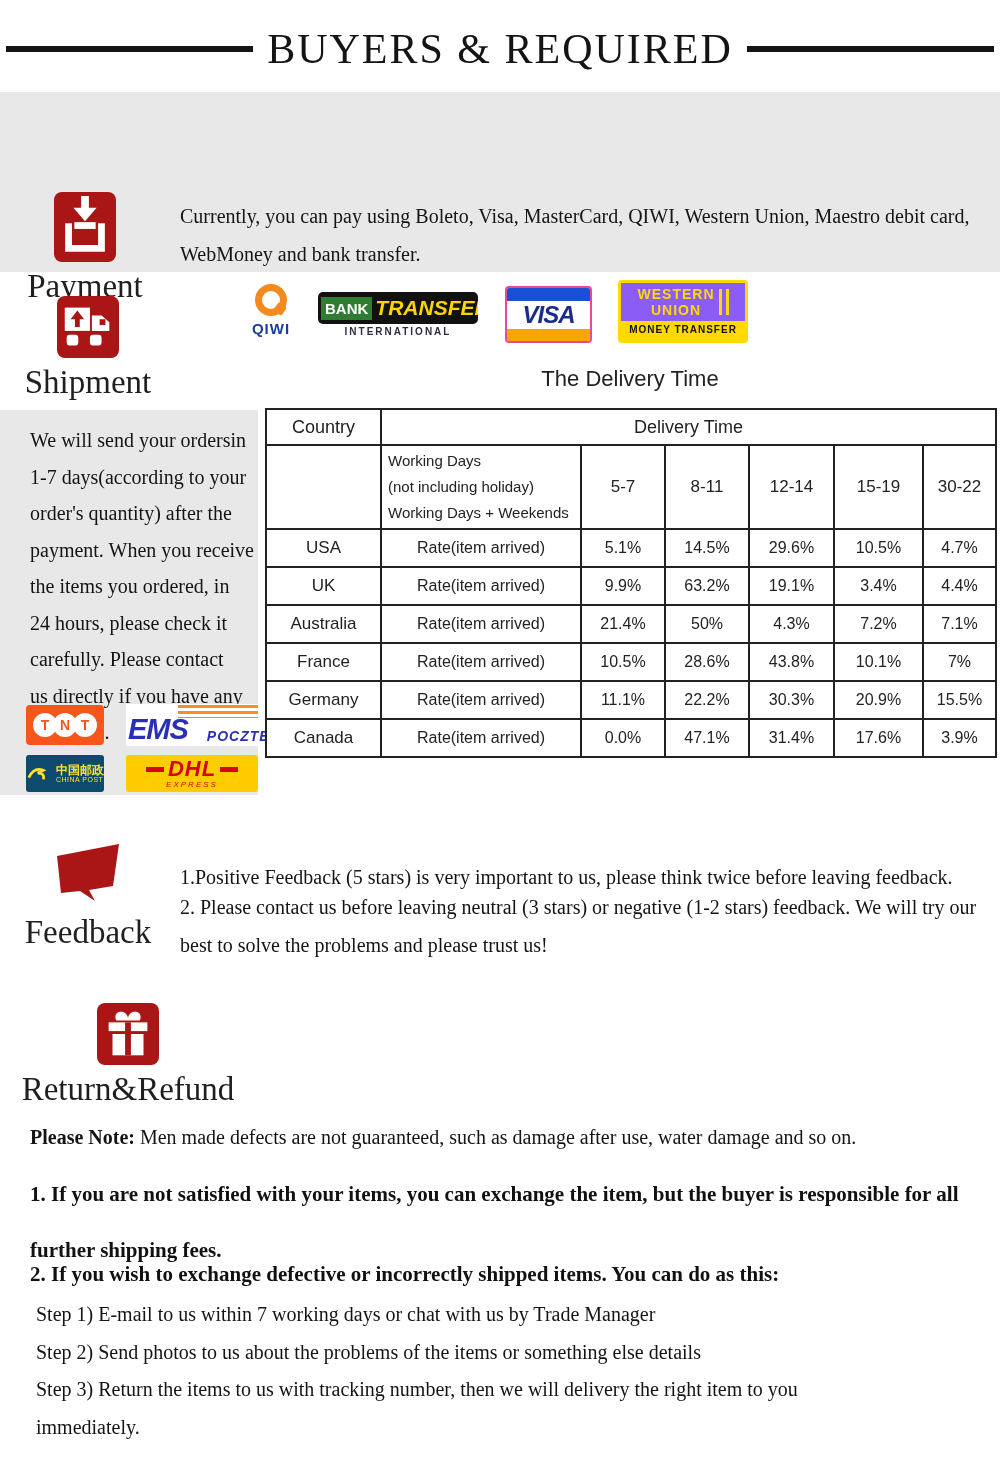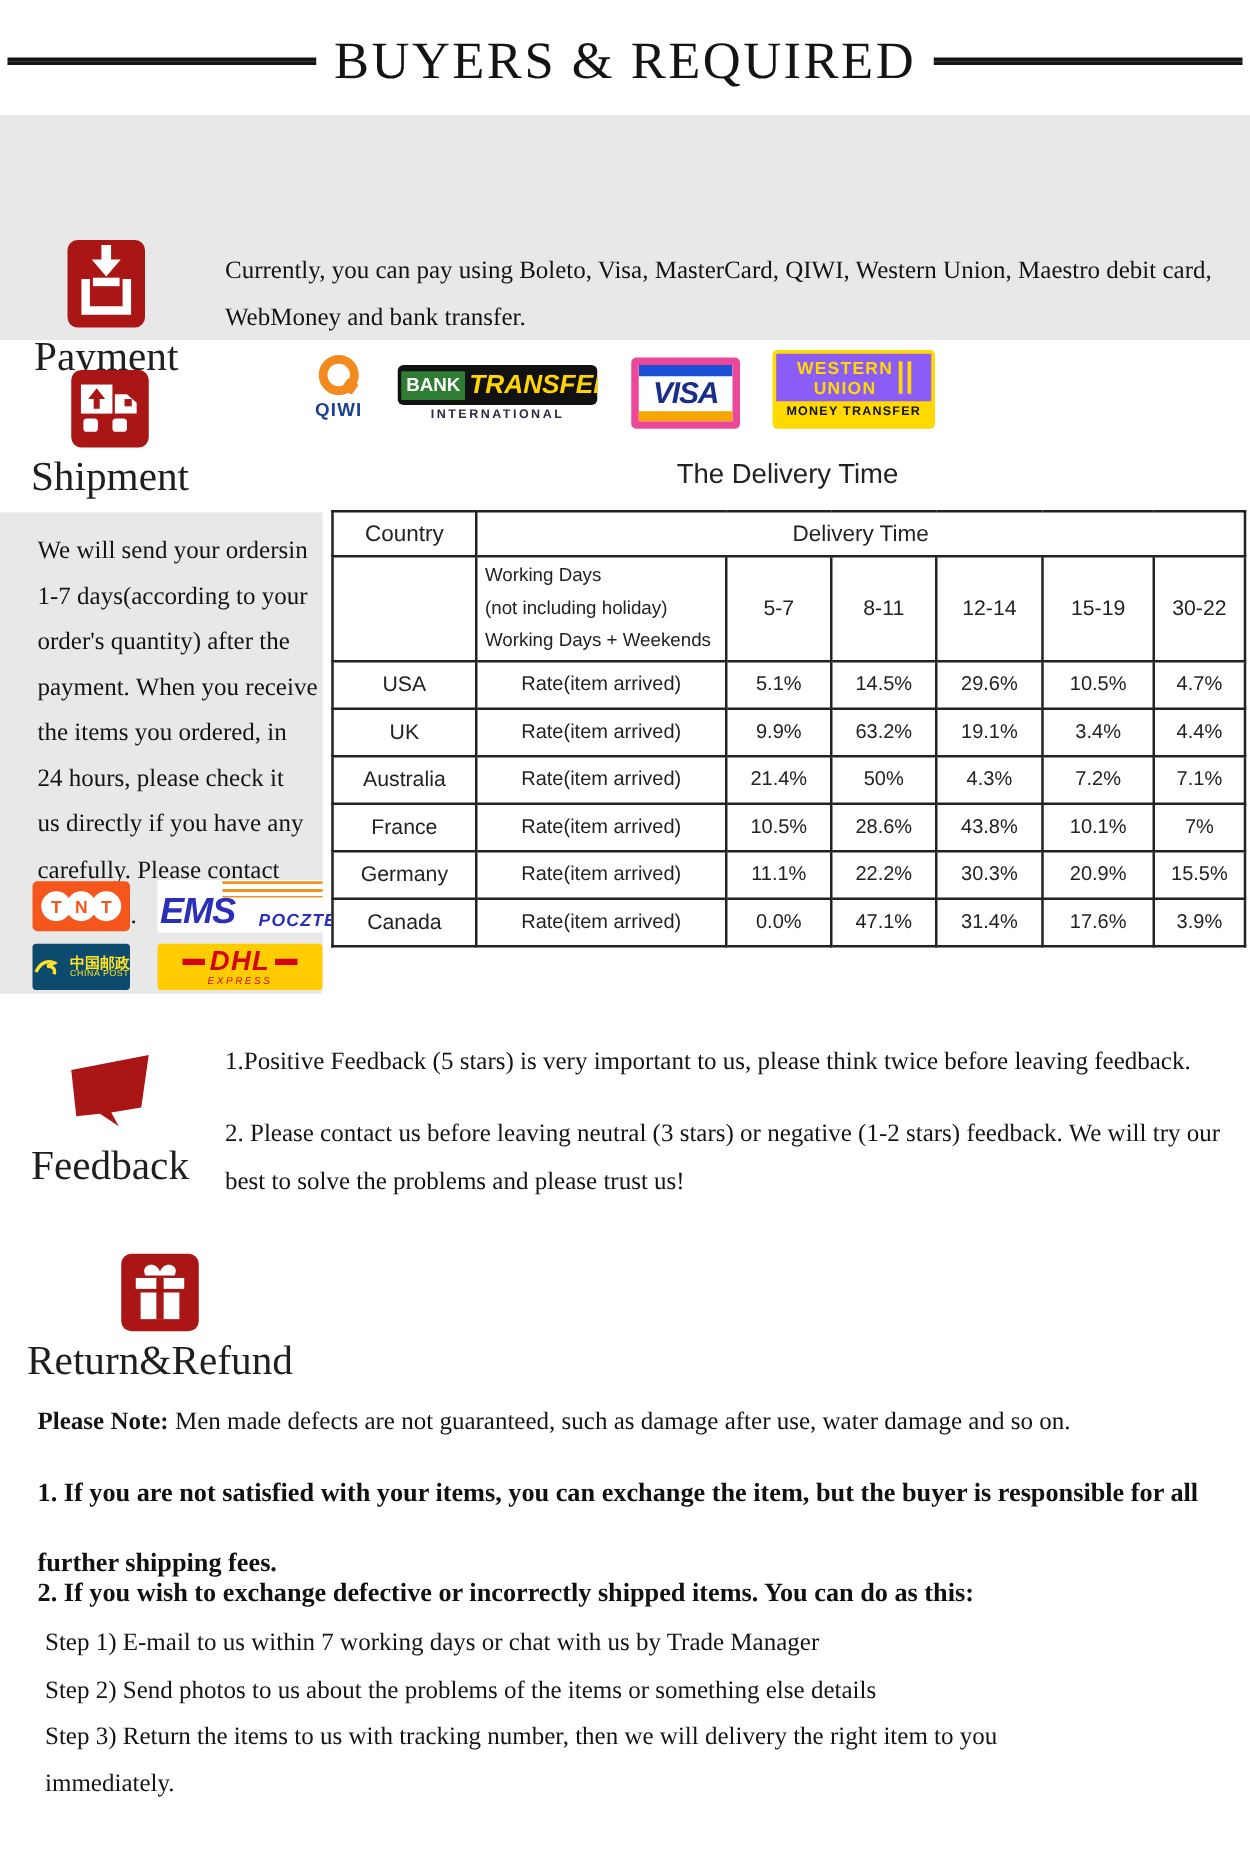--- a/index.html
+++ b/index.html
@@ -40,21 +40,21 @@
   
   .bankt { left:318px; top:200px; width:160px; height:50px; }
   .bankt-top { display:flex; align-items:center; background:#111; border-radius:5px; height:32px; padding:3px; }
   .bankt-bank { background:#2e7d32; color:#fff; font-family:"Liberation Sans",sans-serif;
     font-weight:bold; font-size:15px; padding:3px 4px; }
   .bankt-transfer { color:#ffd400; font-family:"Liberation Sans",sans-serif; font-weight:bold;
     font-style:italic; font-size:21px; padding-left:3px; }
   .bankt-intl { text-align:center; font-family:"Liberation Sans",sans-serif; font-size:10px;
     letter-spacing:2px; color:#2b2b46; margin-top:2px; font-weight:bold; }
   
-  .visa { left:505px; top:194px; width:87px; height:57px; background:#fff; border:6px solid #ec4899;
+  .visa { left:505px; top:194px; width:87px; height:57px; background:#fff; border:2px solid #ec4899;
     border-radius:4px; display:flex; flex-direction:column; }
   .visa-top { height:14px; background:#1a4fd6; }
   .visa-mid { flex:1; display:flex; align-items:center; justify-content:center;
     font-family:"Liberation Sans",sans-serif; font-weight:bold; font-style:italic;
     font-size:24px; color:#1a2d8a; letter-spacing:-1px; }
   .visa-bot { height:12px; background:#f7a600; }
   
   .wu { left:618px; top:188px; width:130px; height:63px; background:#ffd900; border-radius:4px; padding:3px; }
   .wu-black { background:#8b5cf6; height:38px; display:flex; align-items:center; justify-content:center; gap:4px; }
   .wu-words { text-align:center; color:#ffd900; font-family:"Liberation Sans",sans-serif;
@@ -107,21 +107,21 @@
     padding:0 2px; overflow:hidden; }
   .r-head { height:36px; font-size:18px; }
   .r-sub { height:84px; }
   .r-sub .wdays { text-align:left; font-size:15px; line-height:1.75; padding-left:6px; }
   .r-sub .range { font-size:17px; }
   .r-data { height:38px; font-size:16px; }
   .r-data .cname { font-size:17px; }
 
   
   .fb-badge { left:13px; top:840px; }
-  .fb-p1 { position:absolute; left:180px; top:838px; width:815px; font-size:20px; color:#141414; }
+  .fb-p1 { position:absolute; left:180px; top:866px; width:815px; font-size:20px; color:#141414; }
   .fb-p2 { position:absolute; left:180px; top:888px; width:805px; font-size:20px; line-height:1.9; color:#141414; }
 
   
   .rr-badge { left:13px; top:1003px; width:230px; }
   .please-note { position:absolute; left:30px; top:1126px; width:950px; font-size:20px; color:#141414; }
   .pn-bold { font-weight:bold; }
   .rr-p1 { position:absolute; left:30px; top:1166px; width:930px; font-size:21px; font-weight:bold;
     line-height:56px; color:#111; }
   .rr-p2 { position:absolute; left:30px; top:1262px; width:950px; font-size:21px; font-weight:bold; color:#111; }
   .rr-steps { position:absolute; left:30px; top:1296px; width:800px; }
@@ -199,22 +199,22 @@
   <div class="delivery-title">The Delivery Time</div>
 
   <div class="ship-panel">
     <div class="ship-note">
       <div>We will send your ordersin</div>
       <div>1-7 days(according to your</div>
       <div>order's quantity) after the</div>
       <div>payment. When you receive</div>
       <div> the items you ordered, in</div>
       <div>24  hours, please check it</div>
+      <div>carefully. Please  contact</div>
       <div>us directly if you have any</div>
-      <div>carefully. Please  contact</div>
       <div>problems.</div>
     </div>
     <div class="carriers">
       <div class="tnt">
         <span>T</span>
         <span>N</span>
         <span>T</span>
       </div>
       <div class="ems">
         <div class="ems-stripes"></div>

